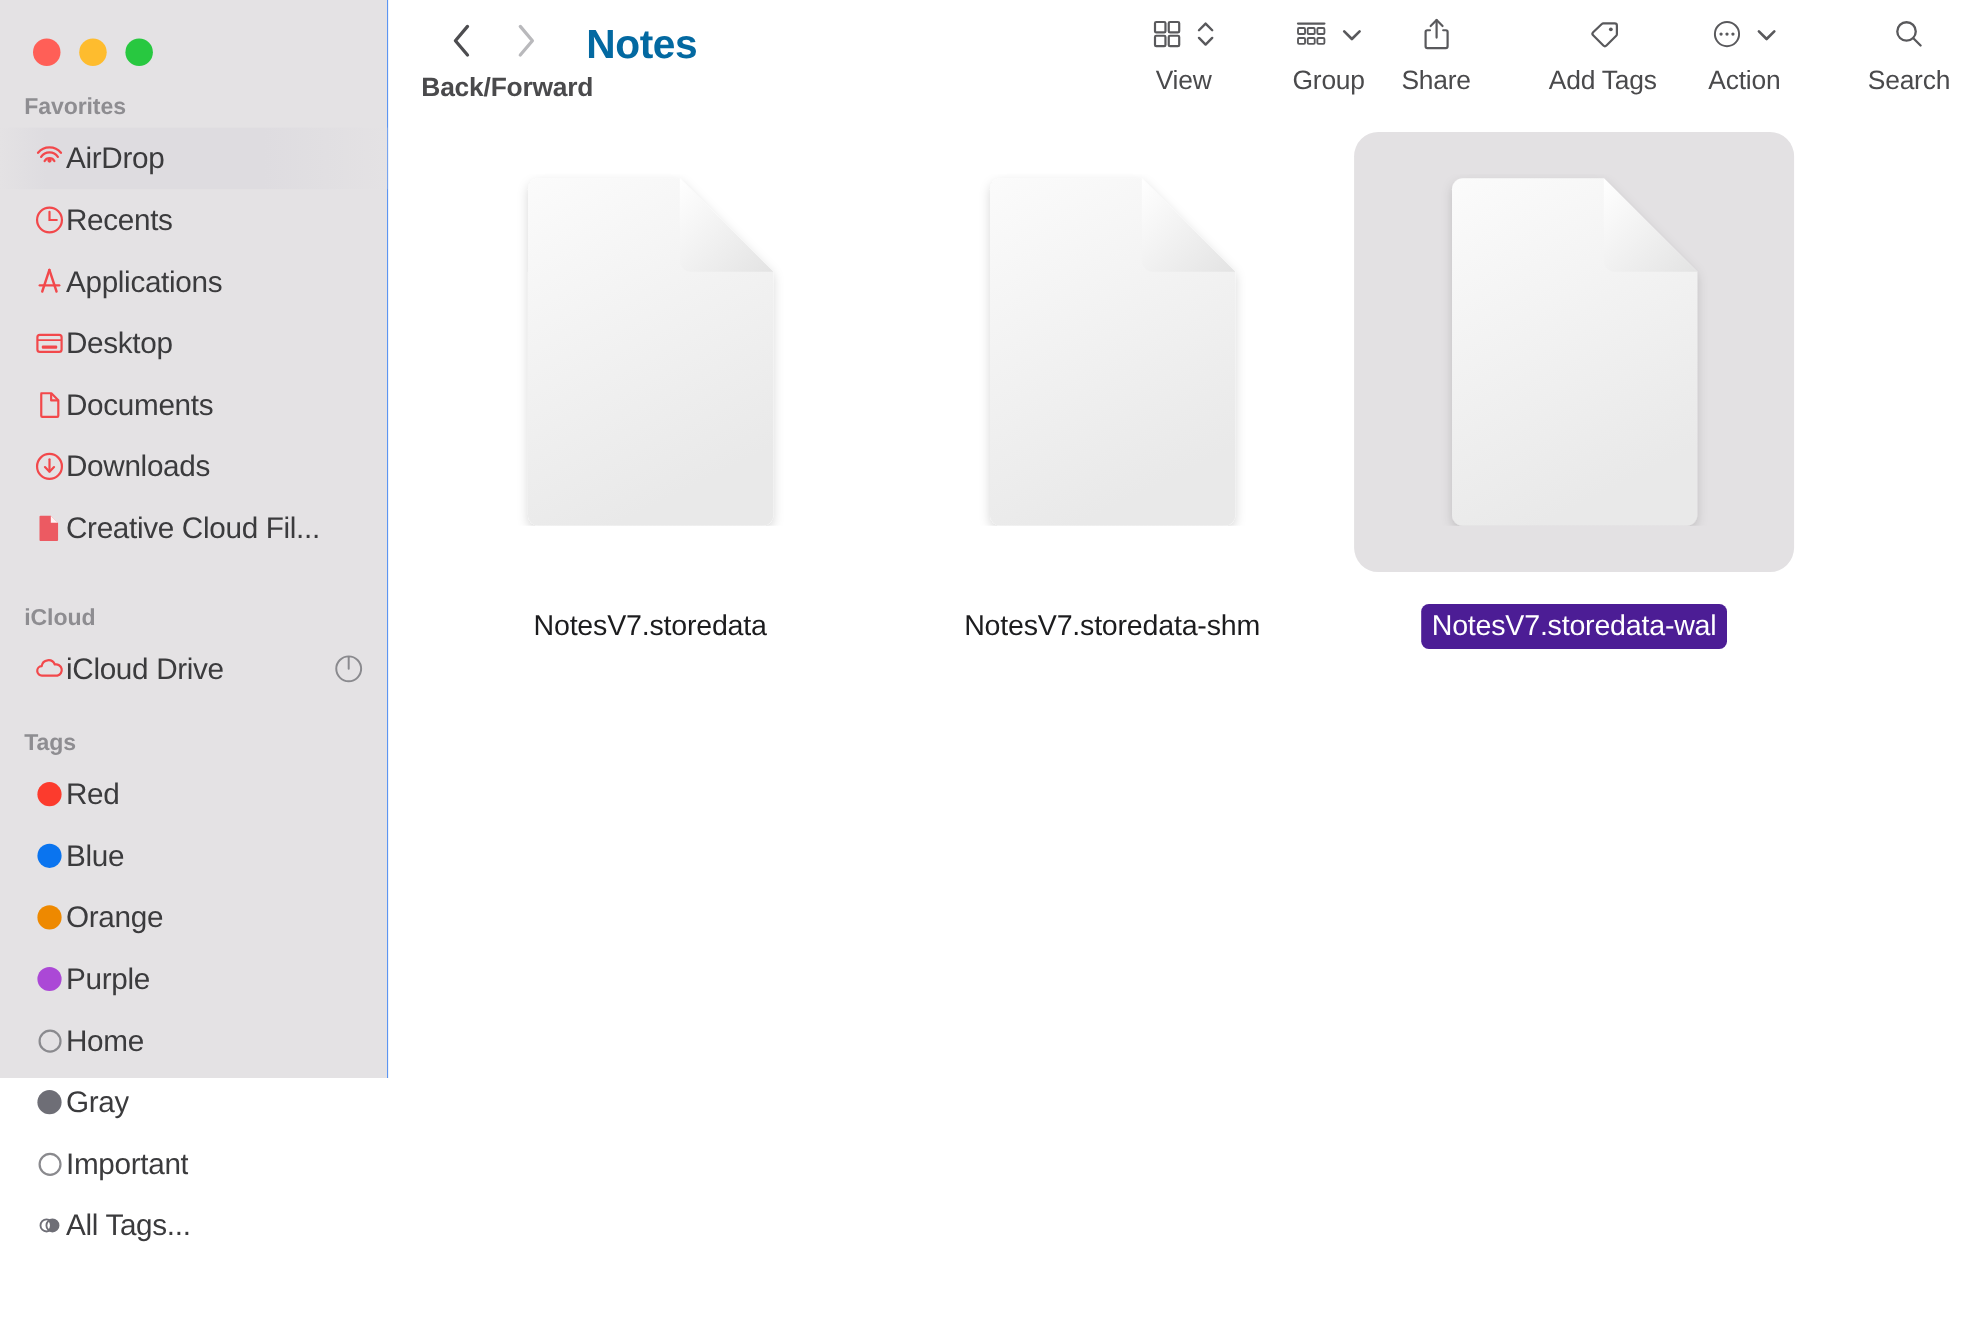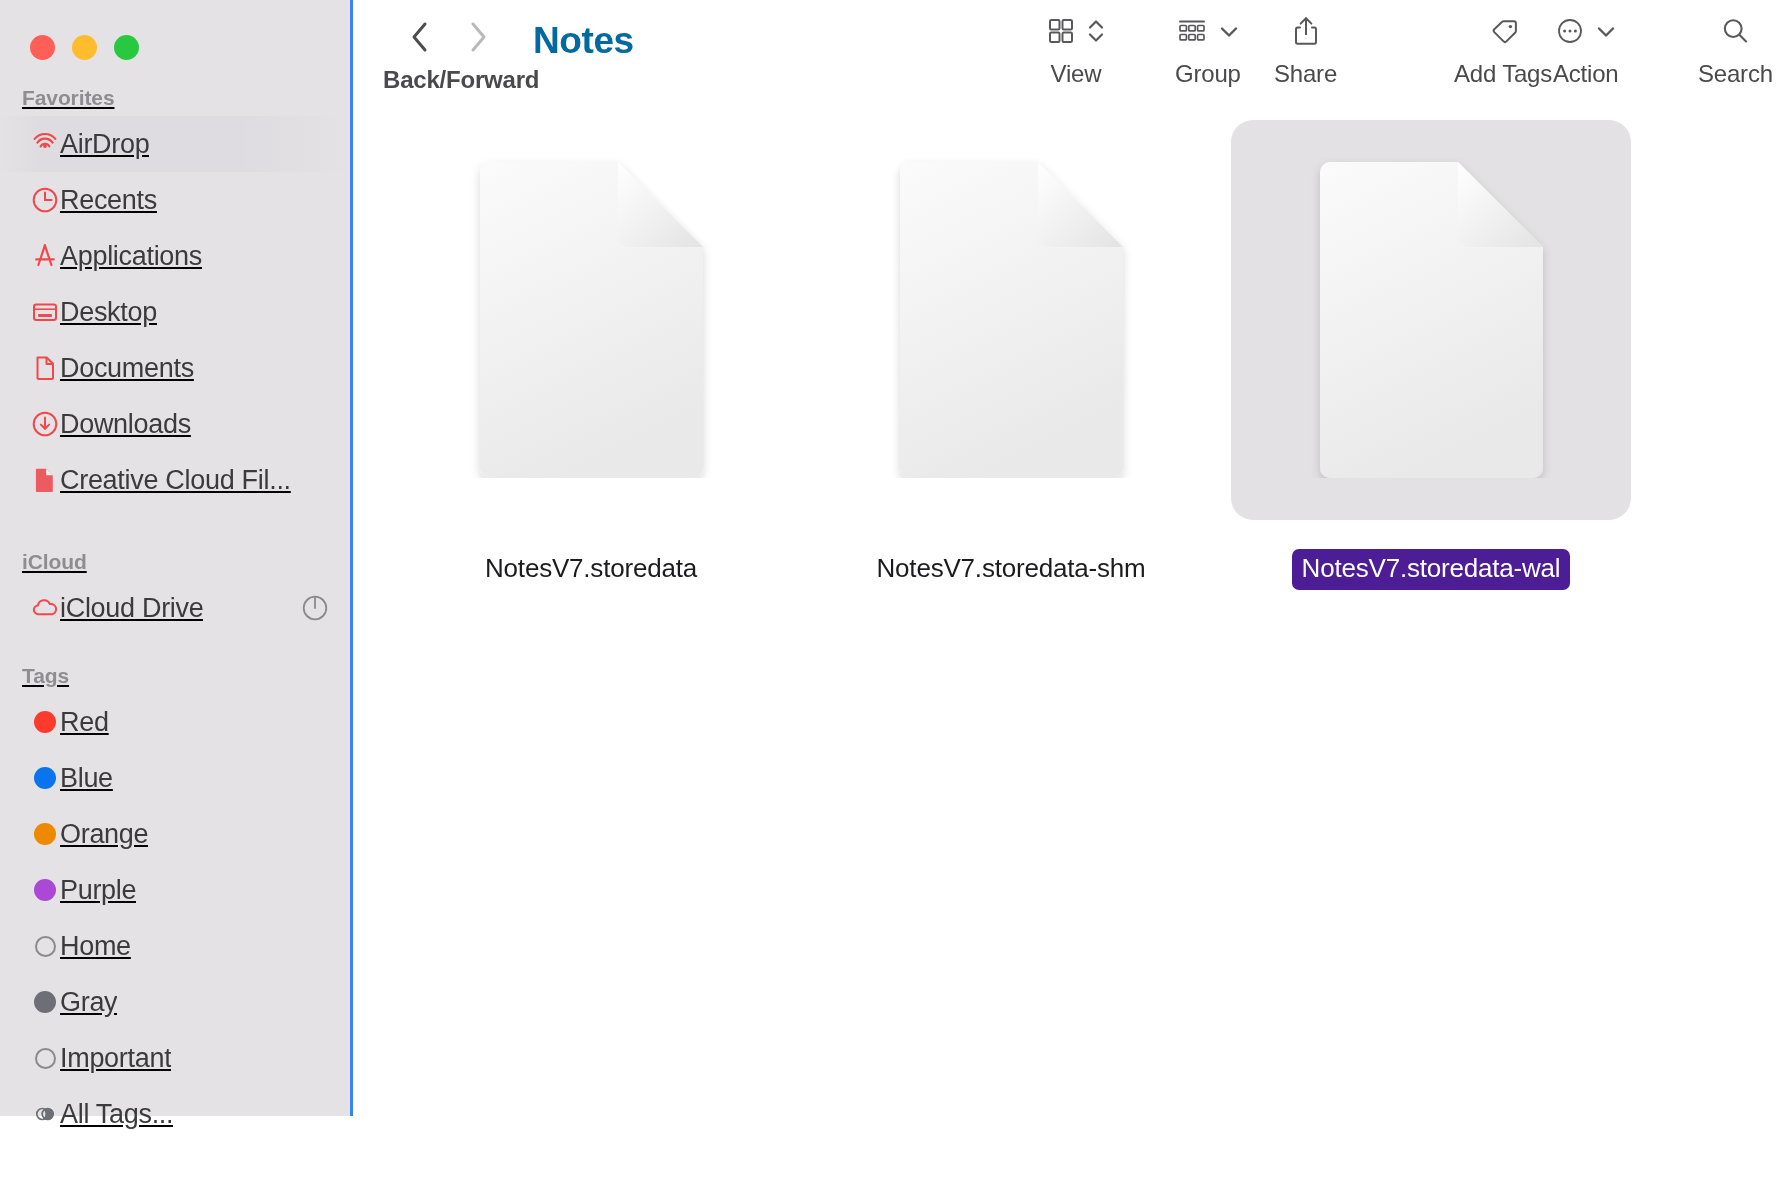--- a/index.html
+++ b/index.html
@@ -7,27 +7,26 @@
     width: 1788px; height: 1200px;
     font-family: "Liberation Sans", sans-serif;
     background: #ffffff;
     overflow: hidden;
     -webkit-font-smoothing: antialiased;
   }
   .window { position: relative; width: 1788px; height: 1200px; display: flex; }
 
   
   .sidebar {
-    width: 353px; height: 1116px;
+    width: 353px; height: 980px;
     background: #e4e2e4;
-    border-right: 3px solid #3b82f6;
+    border-right: 1px solid #3b82f6;
     position: relative;
     flex: 0 0 353px;
     padding-top: 0;
-    text-decoration: underline;
   }
   .traffic { position: absolute; top: 35px; left: 30px; display: flex; gap: 17px; }
   .light { width: 25px; height: 25px; border-radius: 50%; }
   .light.red    { background: #ff5f57; }
   .light.yellow { background: #febc2e; }
   .light.green  { background: #28c840; }
 
   .sb-section {
     font-size: 21px; font-weight: 700; color: #8e8d91;
     padding: 0 0 0 22px; height: 36px; line-height: 36px;
@@ -67,21 +66,21 @@
     position: absolute; left: 180px; top: 20px;
     font-size: 37px; font-weight: 700; color: #0369a1; letter-spacing: -0.4px;
   }
   .tb-group { position: absolute; top: 12px; display: flex; flex-direction: column; align-items: center; gap: 6px; }
   .tb-icons { height: 42px; display: flex; align-items: center; justify-content: center; gap: 10px; }
   .tb-lbl { font-size: 24px; color: #4a4a4c; letter-spacing: -0.2px; white-space: nowrap; }
 
   #tb-view    { left: 645px; margin-left: 48px; }
   #tb-group   { left: 822px; }
   #tb-share   { left: 921px; }
-  #tb-addtags { left: 1101px; justify-content: flex-end; }
+  #tb-addtags { left: 1055px; justify-content: flex-end; }
   #tb-action  { left: 1200px; }
   #tb-search  { left: 1345px; }
 
   
   .grid { position: absolute; left: 0; top: 110px; width: 100%; display: flex; padding-left: 28px; }
   .file-cell {
     width: 420px; display: flex; flex-direction: column; align-items: center;
     padding-top: 10px;
   }
   .icon-wrap {

